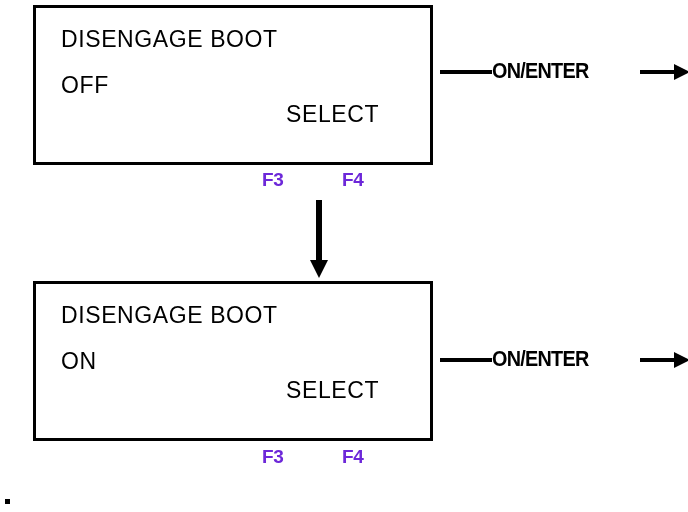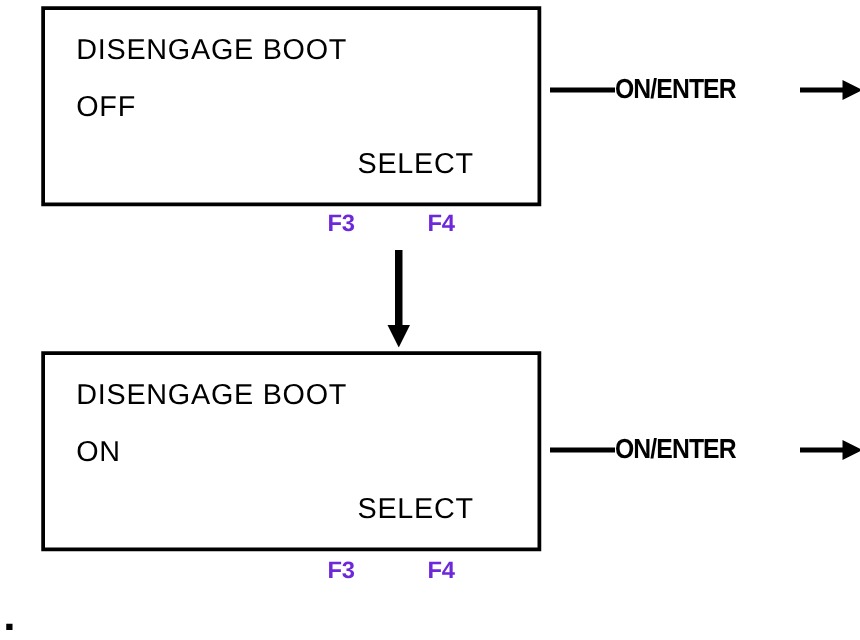--- a/index.html
+++ b/index.html
@@ -42,21 +42,21 @@
     line-height: 23px;
     letter-spacing: 0.6px;
     color: #000000;
     white-space: nowrap;
   }
   .lcd-line-1 { left: 25px; top: 20px; }
   .lcd-line-2 { left: 25px; top: 66px; }
   .lcd-softkey {
     position: absolute;
     left: 250px;
-    top: 111px;
+    top: 95px;
     font-family: "Liberation Sans", sans-serif;
     font-size: 23px;
     line-height: 23px;
     letter-spacing: 0.6px;
     white-space: nowrap;
   }
 
   
   .fkey-label {
     position: absolute;

